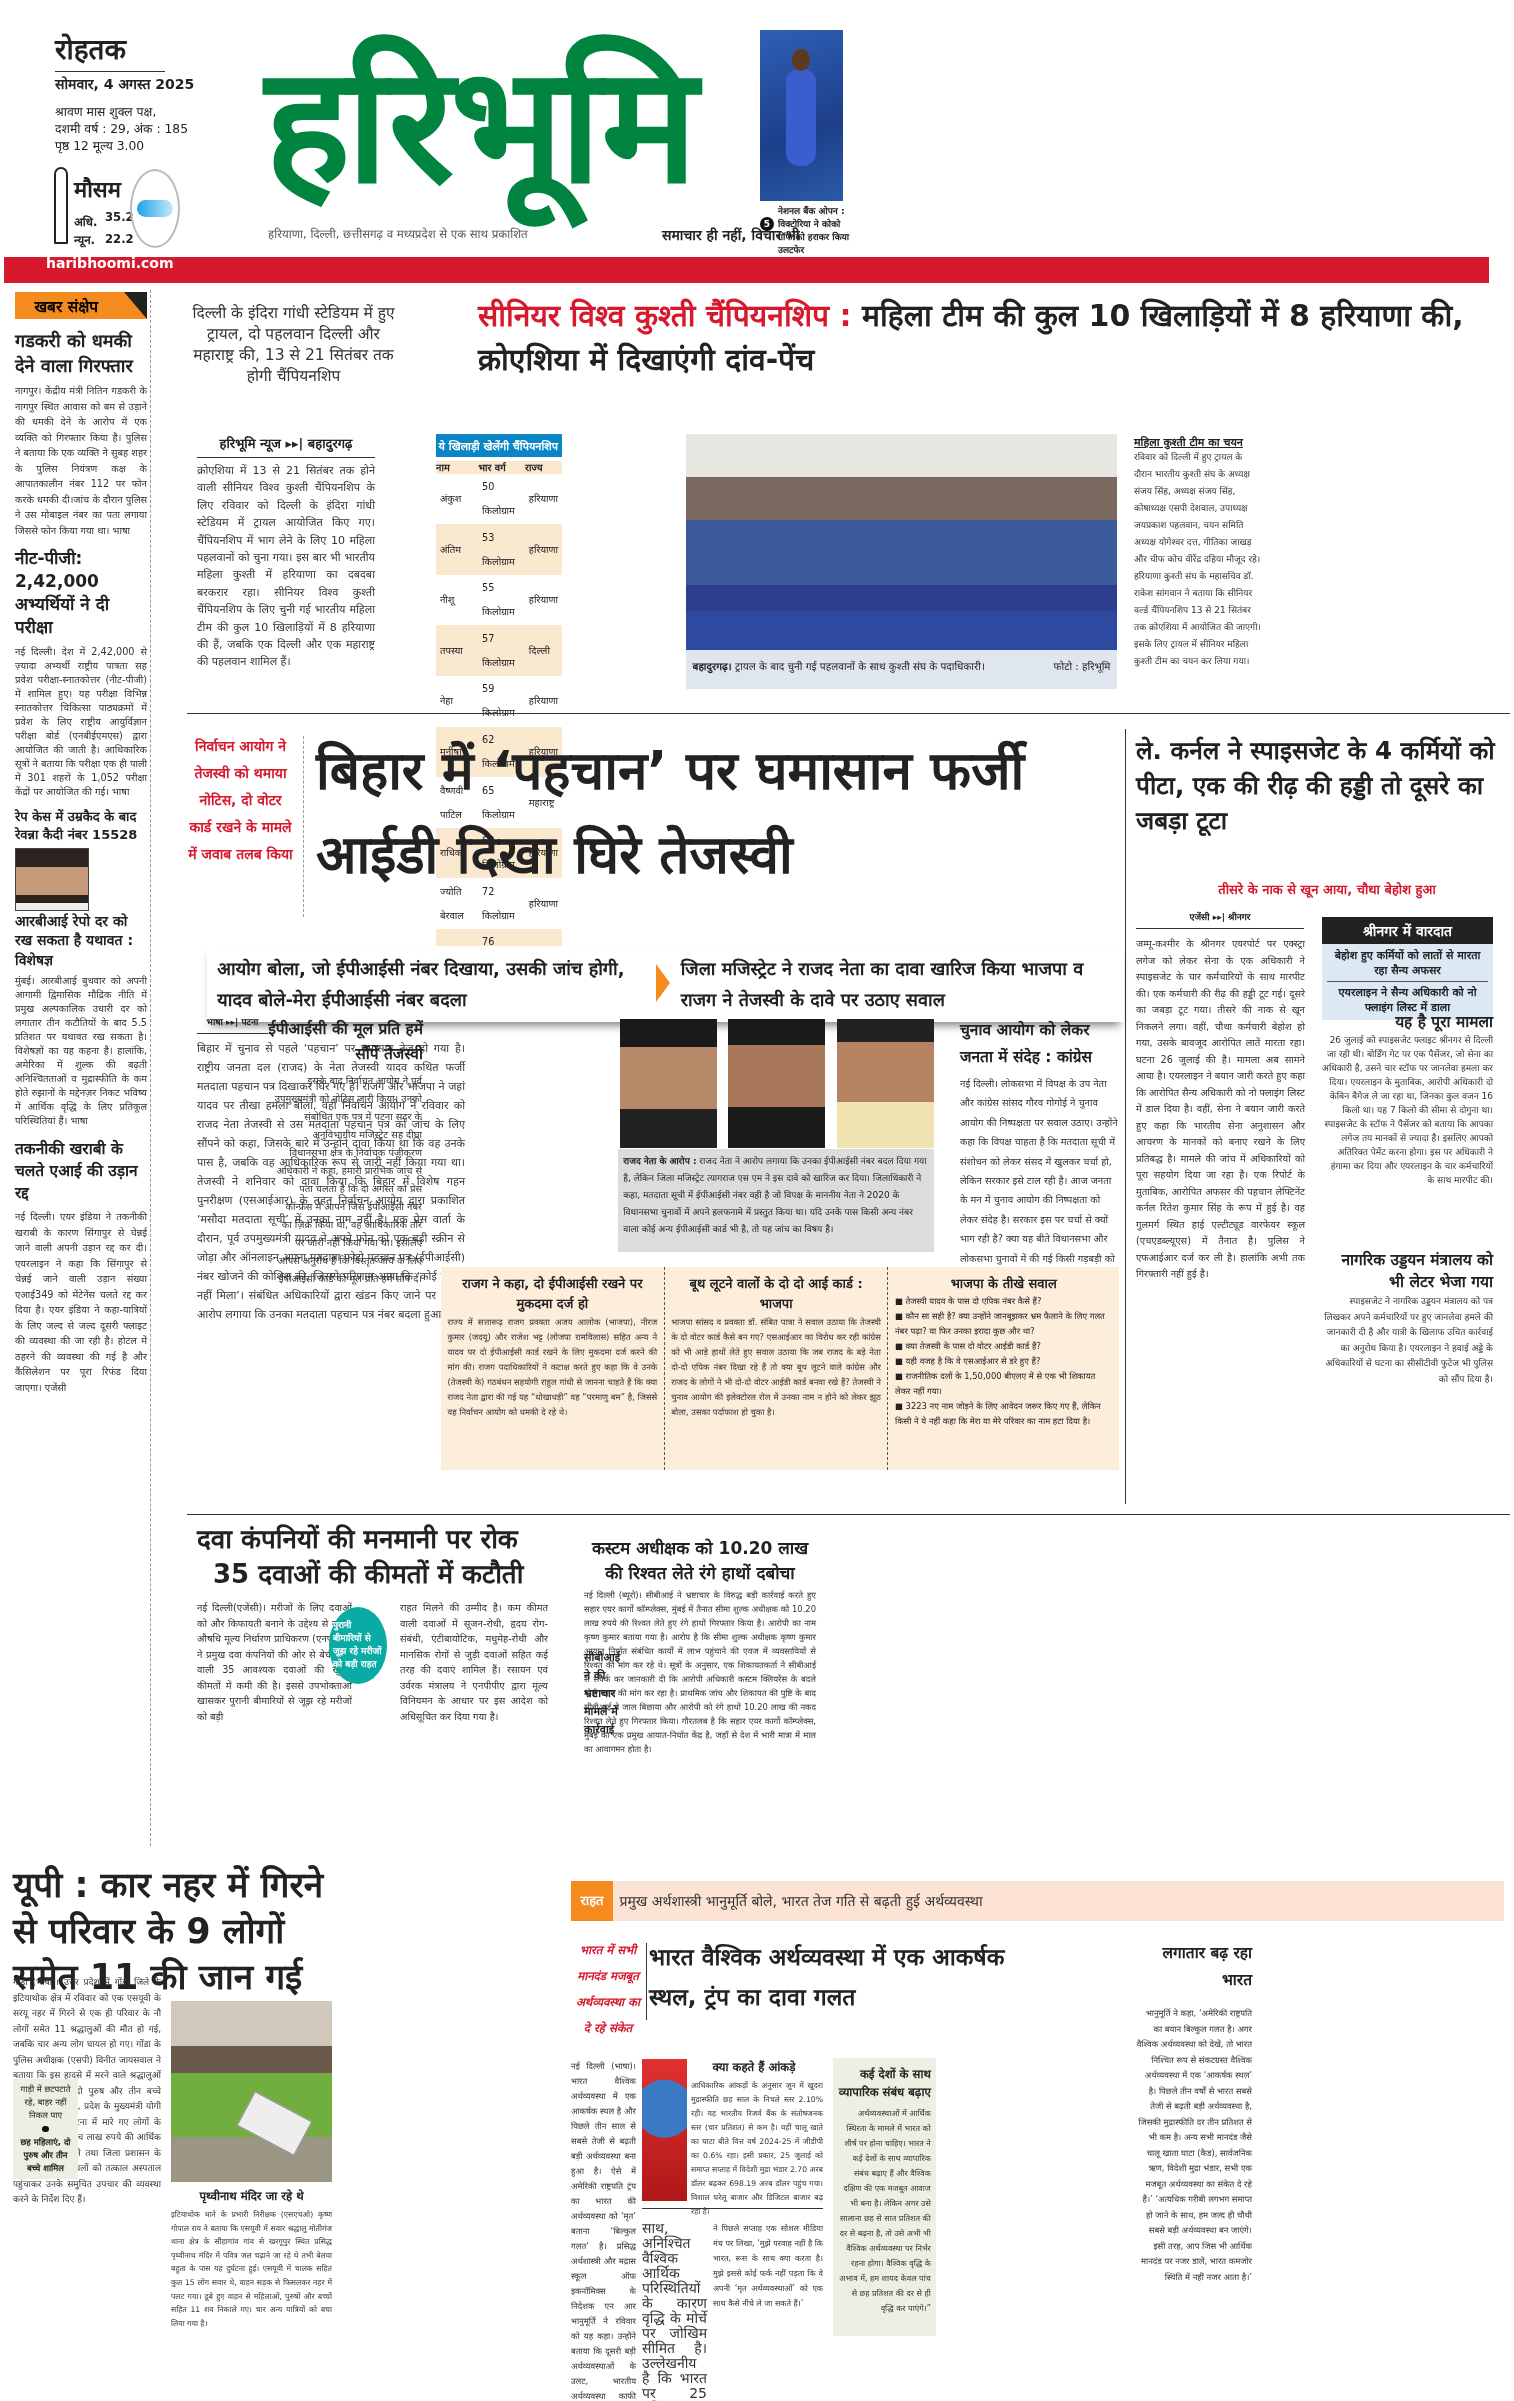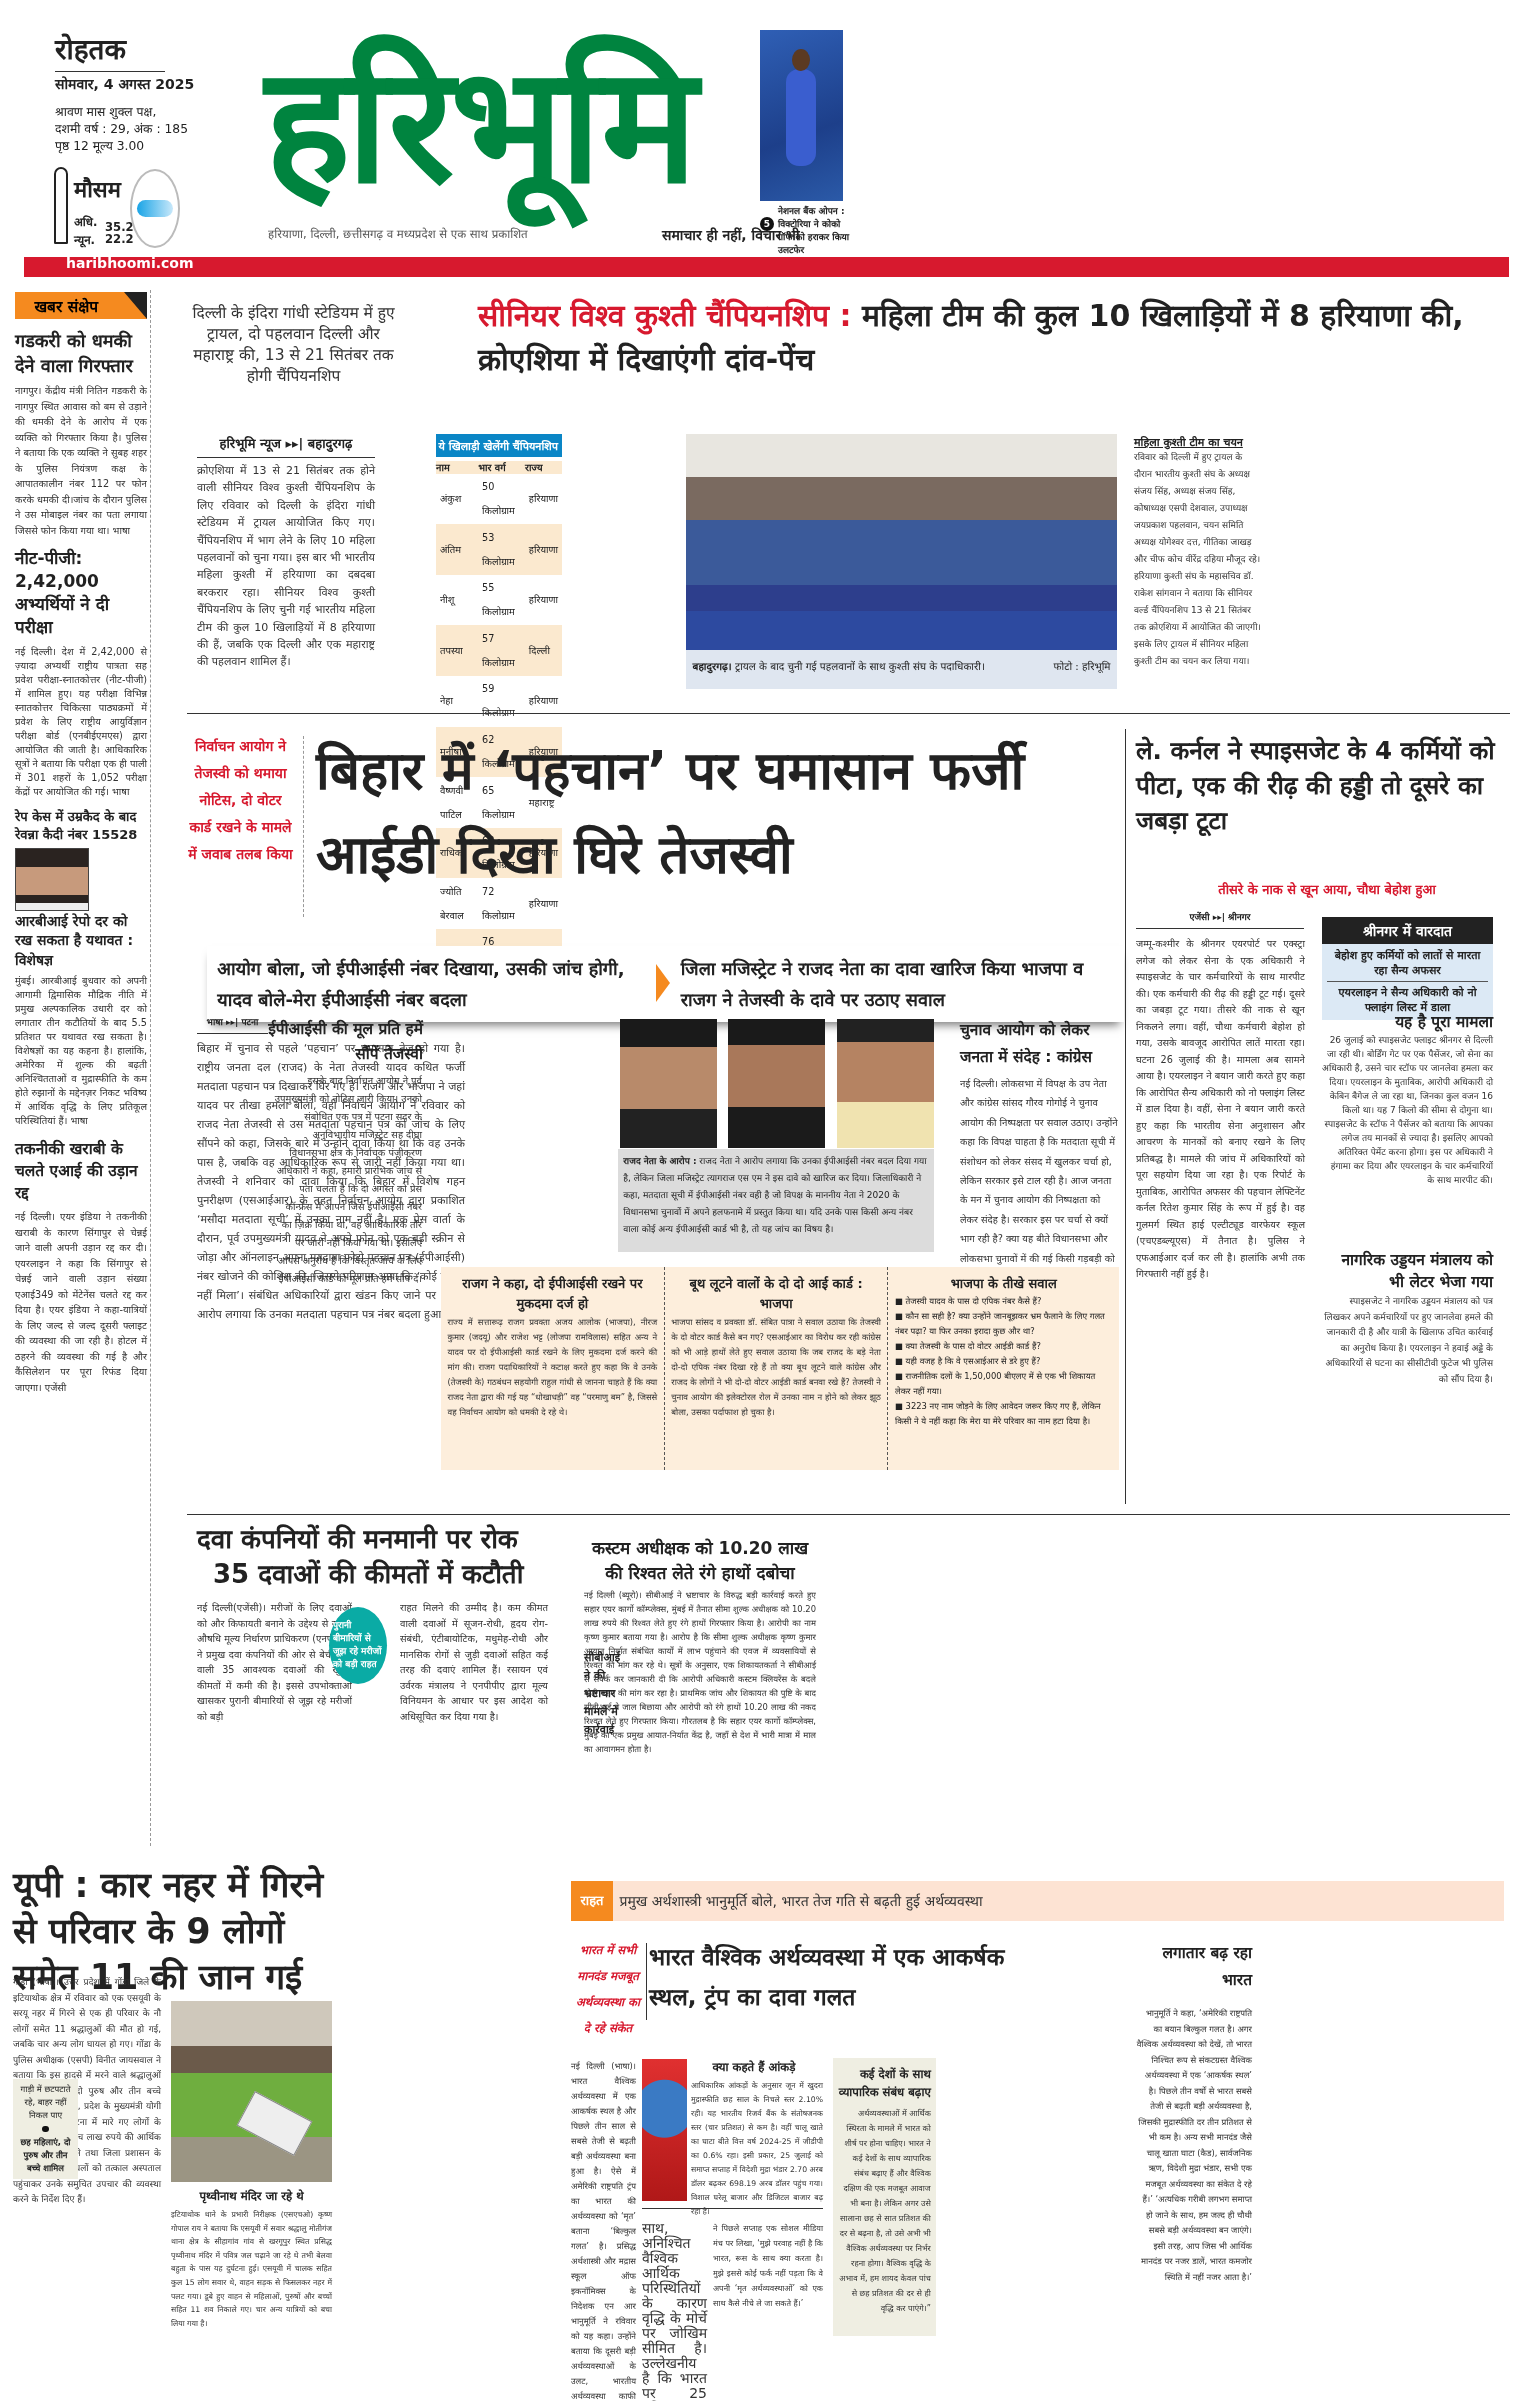--- a/index.html
+++ b/index.html
@@ -22,36 +22,36 @@
 
 <div class="abs" style="left:0;top:0;width:1514px;height:271px">
   <div class="abs hd" style="left:55px;top:29px;font-size:28px;border-bottom:1.9px solid #333;width:110px;padding-bottom:3.9px">रोहतक</div>
   <div class="abs hd" style="left:55px;top:74px;font-size:14px">सोमवार, 4 अगस्त 2025</div>
   <div class="abs" style="left:55px;top:103px;font-size:12.3px">श्रावण मास शुक्ल पक्ष,</div>
   <div class="abs" style="left:55px;top:120px;font-size:12.3px">दशमी वर्ष : 29, अंक : 185</div>
   <div class="abs" style="left:55px;top:137px;font-size:12.3px">पृष्ठ 12 मूल्य 3.00</div>
   <div class="abs" style="left:54px;top:167px;width:14px;height:77px;border:2.6px solid #222;border-radius:7.7px 7.7px 1.3px 1.3px"></div>
   <div class="abs hd" style="left:74px;top:173px;font-size:22px">मौसम</div>
   <div class="abs hd" style="left:74px;top:214px;font-size:11.6px">अधि.</div>
-  <div class="abs hd" style="left:105px;top:220px;font-size:11.6px">35.2</div>
+  <div class="abs hd" style="left:105px;top:210px;font-size:11.6px">35.2</div>
   <div class="abs hd" style="left:74px;top:232px;font-size:11.6px">न्यून.</div>
   <div class="abs hd" style="left:105px;top:232px;font-size:11.6px">22.2</div>
   <div class="abs" style="left:130px;top:169px;width:50px;height:79px;border:2.6px solid #bbb;border-radius:50%;display:flex;align-items:center;justify-content:center">
     <div style="width:36px;height:17px;background:linear-gradient(90deg,#1aa4e6,#c8e8fa);border-radius:9px"></div>
   </div>
   <div class="abs hd green" style="left:265px;top:39px;font-size:161px;line-height:174px;letter-spacing:-3.9px">हरिभूमि</div>
   <div class="abs" style="left:268px;top:226px;font-size:11.6px;color:#555">हरियाणा, दिल्ली, छत्तीसगढ़ व मध्यप्रदेश से एक साथ प्रकाशित</div>
   <div class="abs hd" style="left:662px;top:225px;font-size:14px">समाचार ही नहीं, विचार भी</div>
   <div class="photo" style="left:760px;top:30px;width:83px;height:171px;background:linear-gradient(160deg,#2f5fb5,#1d3f8a 60%,#2b5aa8)">
     <div style="position:absolute;left:26px;top:39px;width:30px;height:97px;background:#3a5ecf;border-radius:13px"></div>
     <div style="position:absolute;left:32px;top:19.4px;width:18px;height:22px;background:#5b3a22;border-radius:50%"></div>
   </div>
   <div class="abs" style="left:760px;top:217px;width:14px;height:14px;border-radius:50%;background:#111;color:#fff;font-size:9px;font-weight:bold;text-align:center;line-height:14px">5</div>
   <div class="abs hd" style="left:778px;top:205px;width:76px;font-size:9px;line-height:13px">नेशनल बैंक ओपन : विक्टोरिया ने कोको गॉफ को हराकर किया उलटफेर</div>
-  <div class="abs" style="left:24px;top:257px;width:1485px;height:20px;background:#d7192e">
+  <div class="abs" style="left:4px;top:257px;width:1485px;height:26px;background:#d7192e">
     <span class="hd" style="position:absolute;left:42px;top:-1.9px;font-size:14px;color:#fff">haribhoomi.com</span>
   </div>
 </div>
 
 <div class="abs" style="left:15px;top:292px;width:132px">
   <div style="background:#f58a1f;height:27px;position:relative">
     <span class="hd" style="position:absolute;left:19.4px;top:3.2px;color:#000000;font-size:15.5px">खबर संक्षेप</span>
     <span style="position:absolute;right:0;top:0;border-left:23px solid transparent;border-top:27px solid #222"></span>
   </div>
   <div style="margin-top:10.3px">

